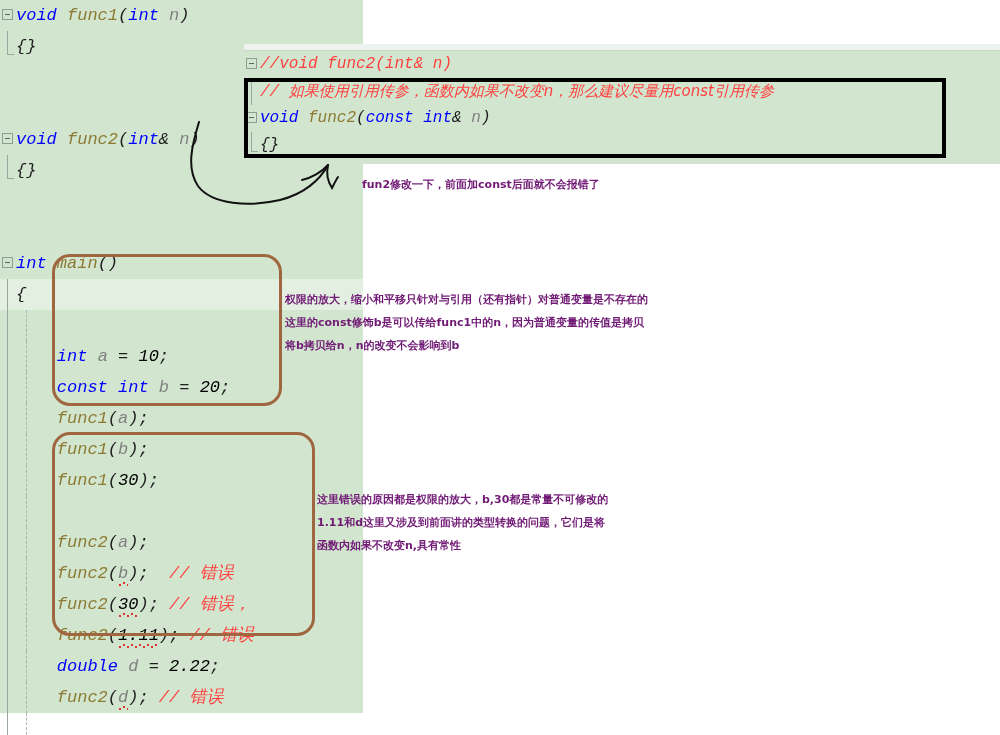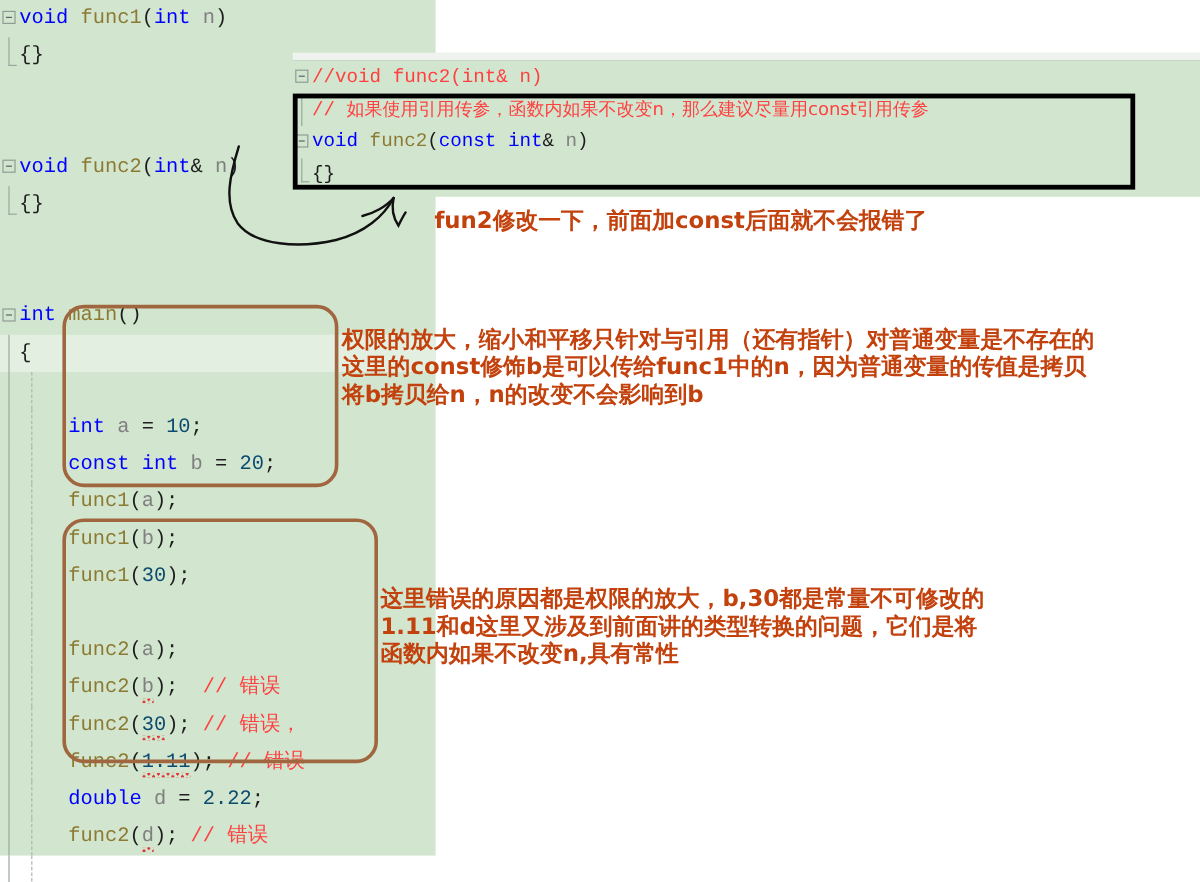--- a/index.html
+++ b/index.html
@@ -28,20 +28,21 @@
     font-family: "Liberation Mono", monospace;
     font-size: 17px;
     line-height: 31px;
     white-space: pre;
   }
   .line {
     position: relative;
     height: 31px;
     padding-left: 16px;
     box-sizing: border-box;
+    font-style: italic;
   }
   .line.highlight { background: #e2efe1; }
 
   
   .fold-box {
     position: absolute;
     left: 2px;
     top: 9px;
     width: 11px;
     height: 11px;
@@ -89,21 +90,21 @@
     top: 0;
     width: 0;
     height: 31px;
     border-left: 1px dashed #a9b8ae;
   }
 
   
   .kw      { color: #0000ff; }
   .fn      { color: #8c7a33; }
   .id      { color: #808080; }
-  .num     { color: #0c4a6e; }
+  .num     { color: #000000; }
   .punc    { color: #1d1d1d; }
   .cmt     { color: #ff4040; }
   .brace   { color: #1d1d1d; }
 
   .squig {
     position: relative;
     text-decoration: none;
   }
   .squig::after {
     content: "";
@@ -186,27 +187,27 @@
     width: 200px;
     height: 110px;
     pointer-events: none;
   }
 
   
   .note {
     position: absolute;
     font-family: "DejaVu Sans", sans-serif;
     font-weight: bold;
-    font-size: 19px;
+    font-size: 11px;
     line-height: 23px;
-    color: #c2410c;
+    color: #701a75;
     white-space: pre;
   }
   #note-fun2   { left: 362px; top: 173px; }
-  #note-quanxian { left: 285px; top: 272px; }
+  #note-quanxian { left: 285px; top: 288px; }
   #note-cuowu    { left: 317px; top: 488px; }
 </style>
 </head>
 <body>
 
 <div id="editor-panel">
   <div id="editor-code" class="code"><div class="line"><span class="fold-box"></span><span class="kw">void</span><span class="punc"> </span><span class="fn">func1</span><span class="punc">(</span><span class="kw">int</span><span class="punc"> </span><span class="id">n</span><span class="punc">)</span></div><div class="line"><span class="fold-end"></span><span class="brace">{}</span></div><div class="line">&nbsp;</div><div class="line">&nbsp;</div><div class="line"><span class="fold-box"></span><span class="kw">void</span><span class="punc"> </span><span class="fn">func2</span><span class="punc">(</span><span class="kw">int</span><span class="punc">&amp; </span><span class="id">n</span><span class="punc">)</span></div><div class="line"><span class="fold-end"></span><span class="brace">{}</span></div><div class="line">&nbsp;</div><div class="line">&nbsp;</div><div class="line"><span class="fold-box"></span><span class="kw">int</span><span class="punc"> </span><span class="fn">main</span><span class="punc">()</span></div><div class="line highlight"><span class="fold-bar"></span><span class="brace">{</span></div><div class="line"><span class="fold-bar"></span><span class="indent-guide"></span>&nbsp;</div><div class="line"><span class="fold-bar"></span><span class="indent-guide"></span><span class="punc">    </span><span class="kw">int</span><span class="punc"> </span><span class="id">a</span><span class="punc"> = </span><span class="num">10</span><span class="punc">;</span></div><div class="line"><span class="fold-bar"></span><span class="indent-guide"></span><span class="punc">    </span><span class="kw">const</span><span class="punc"> </span><span class="kw">int</span><span class="punc"> </span><span class="id">b</span><span class="punc"> = </span><span class="num">20</span><span class="punc">;</span></div><div class="line"><span class="fold-bar"></span><span class="indent-guide"></span><span class="punc">    </span><span class="fn">func1</span><span class="punc">(</span><span class="id">a</span><span class="punc">);</span></div><div class="line"><span class="fold-bar"></span><span class="indent-guide"></span><span class="punc">    </span><span class="fn">func1</span><span class="punc">(</span><span class="id">b</span><span class="punc">);</span></div><div class="line"><span class="fold-bar"></span><span class="indent-guide"></span><span class="punc">    </span><span class="fn">func1</span><span class="punc">(</span><span class="num">30</span><span class="punc">);</span></div><div class="line"><span class="fold-bar"></span><span class="indent-guide"></span>&nbsp;</div><div class="line"><span class="fold-bar"></span><span class="indent-guide"></span><span class="punc">    </span><span class="fn">func2</span><span class="punc">(</span><span class="id">a</span><span class="punc">);</span></div><div class="line"><span class="fold-bar"></span><span class="indent-guide"></span><span class="punc">    </span><span class="fn">func2</span><span class="punc">(</span><span class="id squig">b</span><span class="punc">);  </span><span class="cmt">// 错误</span></div><div class="line"><span class="fold-bar"></span><span class="indent-guide"></span><span class="punc">    </span><span class="fn">func2</span><span class="punc">(</span><span class="num squig">30</span><span class="punc">); </span><span class="cmt">// 错误，</span></div><div class="line"><span class="fold-bar"></span><span class="indent-guide"></span><span class="punc">    </span><span class="fn">func2</span><span class="punc">(</span><span class="num squig">1.11</span><span class="punc">); </span><span class="cmt">// 错误</span></div><div class="line"><span class="fold-bar"></span><span class="indent-guide"></span><span class="punc">    </span><span class="kw">double</span><span class="punc"> </span><span class="id">d</span><span class="punc"> = </span><span class="num">2.22</span><span class="punc">;</span></div><div class="line"><span class="fold-bar"></span><span class="indent-guide"></span><span class="punc">    </span><span class="fn">func2</span><span class="punc">(</span><span class="id squig">d</span><span class="punc">); </span><span class="cmt">// 错误</span></div><div class="line"><span class="fold-bar"></span><span class="indent-guide"></span>&nbsp;</div></div>
 </div>
 
 <div class="pen-box" id="pen-box-func1"></div>

